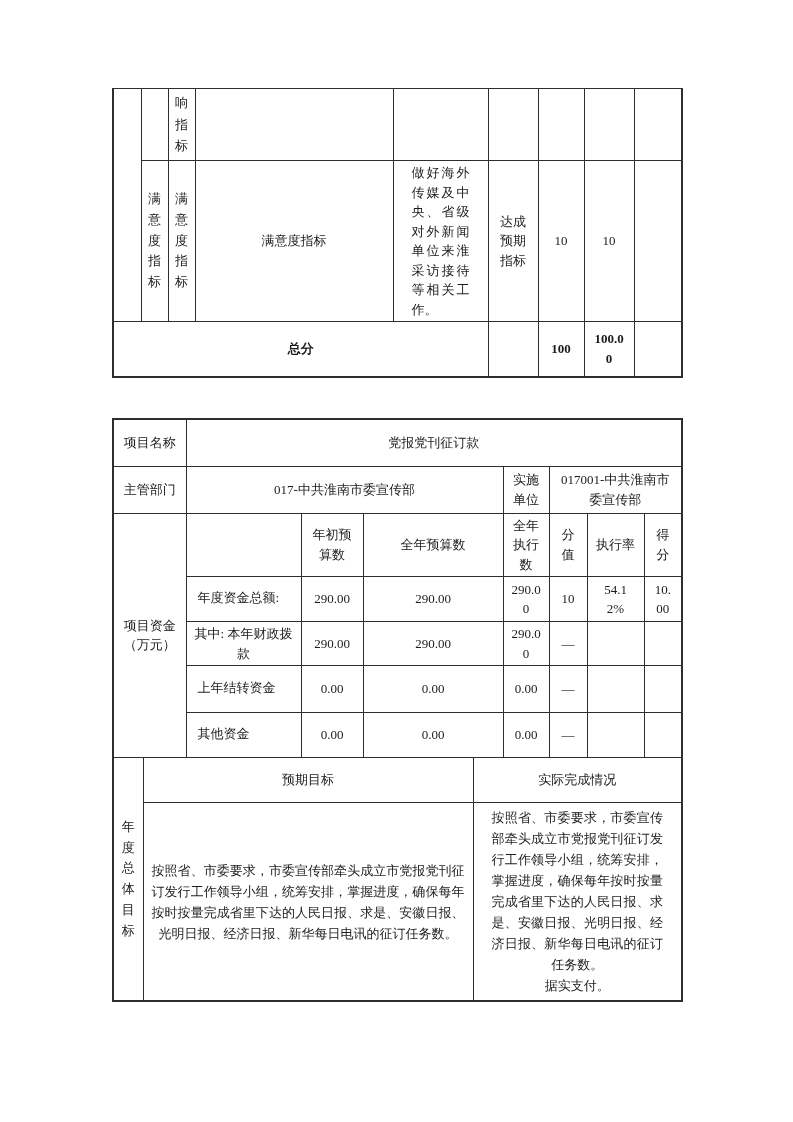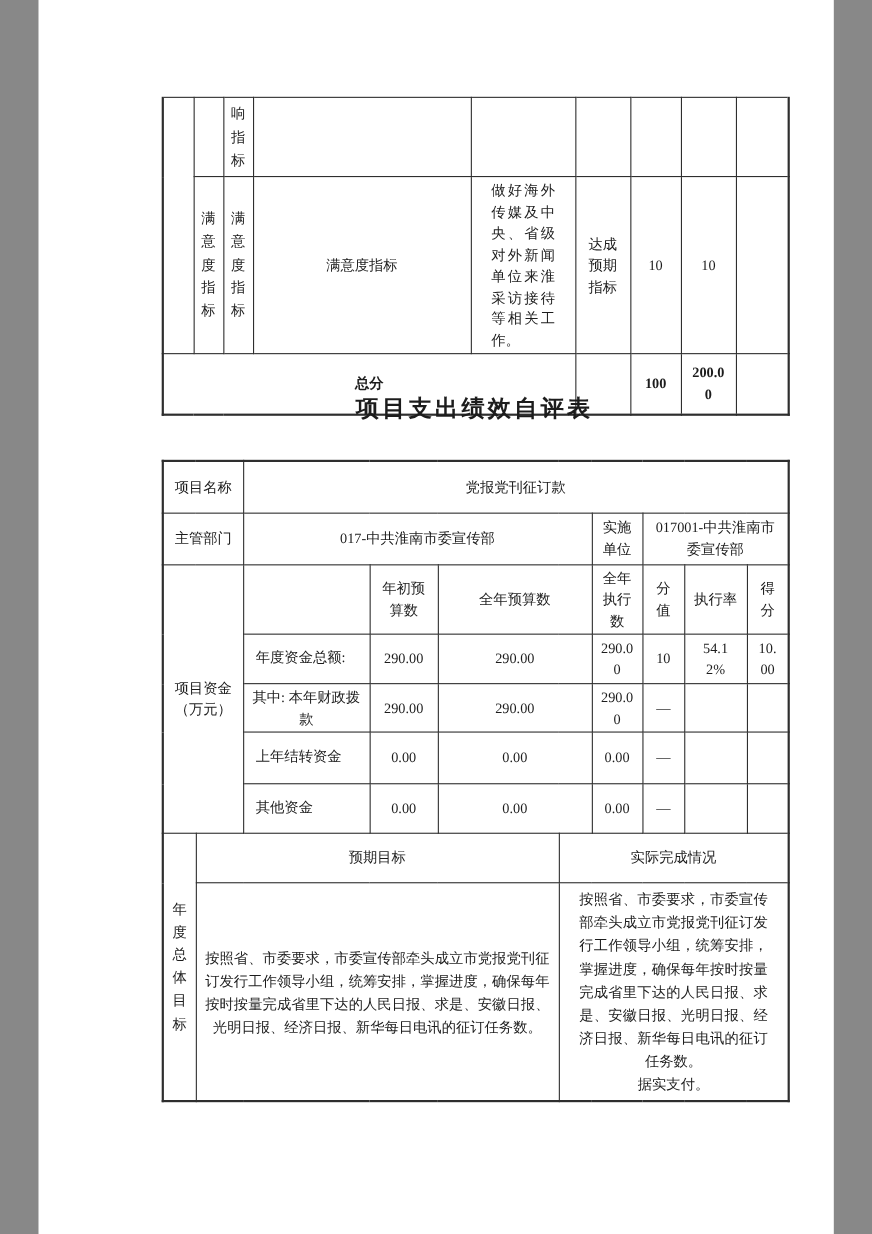--- a/index.html
+++ b/index.html
@@ -1,19 +1,19 @@
 <!DOCTYPE html>
 <html><head>
 <meta charset="utf-8">
 <style>
   * { box-sizing: border-box; }
   html,body { margin:0; padding:0; background:#888; }
   .sheet {
     position: relative;
-    width: 723px; height: 1122px;
+    width: 793px; height: 1122px;
     margin: 0 auto;
     background: #ffffff;
     font-family: "Liberation Serif", "DejaVu Serif", serif;
     color: #1c1c1c;
     overflow: hidden;
   }
   table {
     position: absolute;
     left: 112px;
     width: 569px;
@@ -90,27 +90,26 @@
       <td class="desc">做好海外传媒及中央、省级对外新闻单位来淮采访接待等相关工作。</td>
       <td class="px8">达成预期指标</td>
       <td>10</td>
       <td>10</td>
       <td></td>
     </tr>
     <tr class="boldrow" style="height:55px">
       <td colspan="5">总分</td>
       <td></td>
       <td>100</td>
-      <td class="px8">200.00</td>
+      <td class="px8">100.00</td>
       <td></td>
     </tr>
   </tbody>
     </table>
 
-  <div class="doc-title">项目支出绩效自评表</div>
 
   <table id="t2">
     <colgroup>
       <col style="width:30px">
         <col style="width:43px">
         <col style="width:115px">
       <col style="width:62px">
         <col style="width:110px">
         <col style="width:30px">
       <col style="width:46px">

